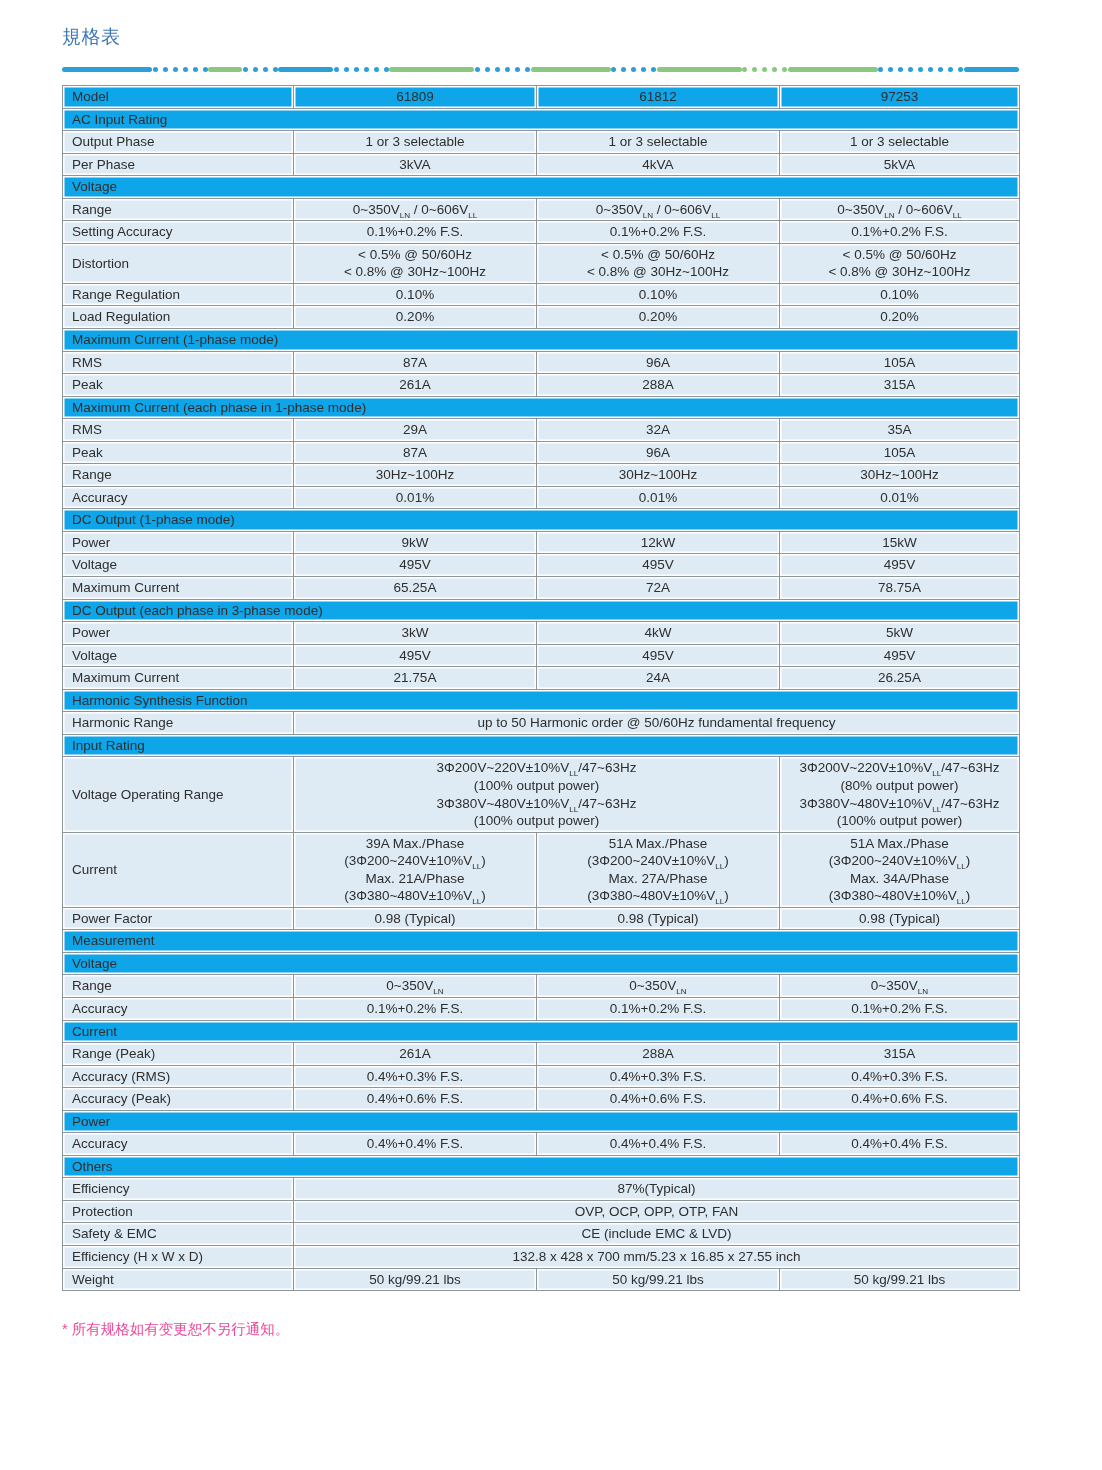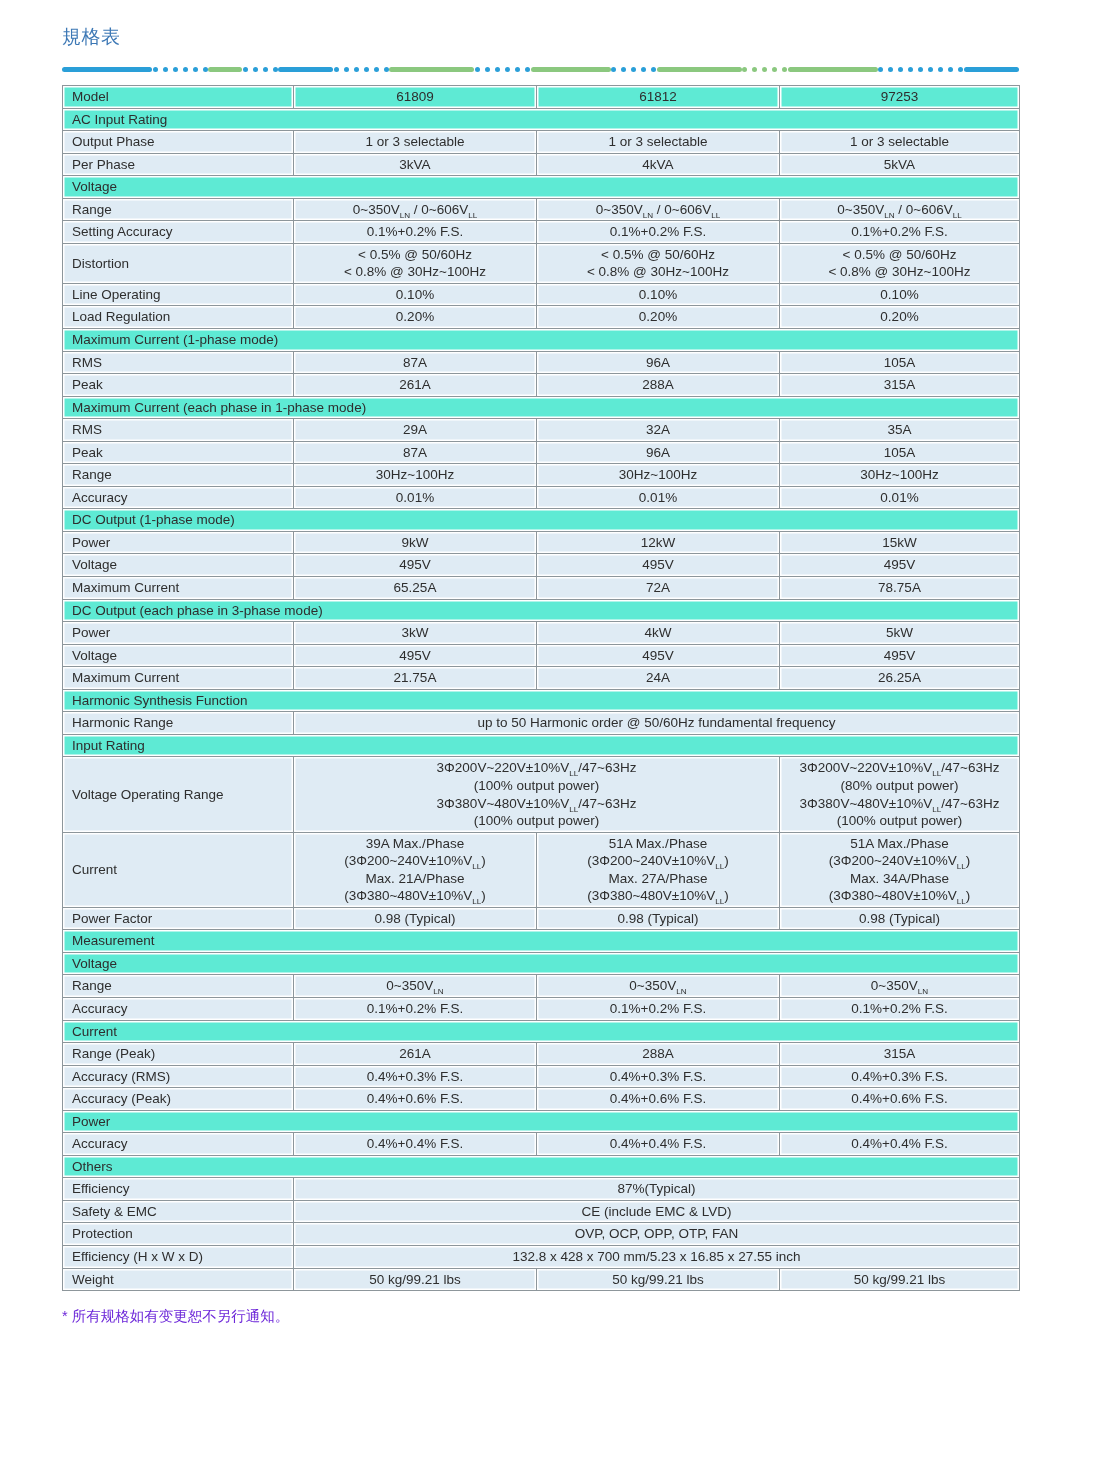--- a/index.html
+++ b/index.html
@@ -40,29 +40,29 @@
     padding: 2px 9px;
     height: 22px;
     line-height: 1.3;
     vertical-align: middle;
     background: #dfebf4;
     color: #2e2e2e;
   }
   table.spec td.label   { text-align: left; }
   table.spec td.value   { text-align: center; }
   table.spec tr.model td,
-  table.spec tr.section td { background: #5eead4; }
+  table.spec tr.section td { background: #0ea5e9; }
   table.spec tr.section td { text-align: left; }
 
   sub { font-size: 0.6em; line-height: 0; }
 
   .footnote {
-    margin-top: 16px;
+    margin-top: 29px;
     font-size: 14.5px;
-    color: #6d28d9;
+    color: #ec4899;
   }
 </style>
 </head>
 <body>
 
 <div class="page">
 
   <div class="page-title">規格表</div>
 
   <div class="sep">
@@ -175,21 +175,21 @@
           <td class="value">0.1%+0.2% F.S.</td>
           <td class="value">0.1%+0.2% F.S.</td>
         </tr>
         <tr>
           <td class="label">Distortion</td>
           <td class="value">&lt; 0.5% @ 50/60Hz<br>&lt; 0.8% @ 30Hz~100Hz</td>
           <td class="value">&lt; 0.5% @ 50/60Hz<br>&lt; 0.8% @ 30Hz~100Hz</td>
           <td class="value">&lt; 0.5% @ 50/60Hz<br>&lt; 0.8% @ 30Hz~100Hz</td>
         </tr>
         <tr>
-          <td class="label">Line Operating</td>
+          <td class="label">Range Regulation</td>
           <td class="value">0.10%</td>
           <td class="value">0.10%</td>
           <td class="value">0.10%</td>
         </tr>
         <tr>
           <td class="label">Load Regulation</td>
           <td class="value">0.20%</td>
           <td class="value">0.20%</td>
           <td class="value">0.20%</td>
         </tr>
@@ -353,26 +353,26 @@
           <td class="value">0.4%+0.4% F.S.</td>
         </tr>
         <tr class="section">
           <td class="label" colspan="4">Others</td>
         </tr>
         <tr>
           <td class="label">Efficiency</td>
           <td class="value" colspan="3">87%(Typical)</td>
         </tr>
         <tr>
+          <td class="label">Protection</td>
+          <td class="value" colspan="3">OVP, OCP, OPP, OTP, FAN</td>
+        </tr>
+        <tr>
           <td class="label">Safety &amp; EMC</td>
           <td class="value" colspan="3">CE (include EMC &amp; LVD)</td>
-        </tr>
-        <tr>
-          <td class="label">Protection</td>
-          <td class="value" colspan="3">OVP, OCP, OPP, OTP, FAN</td>
         </tr>
         <tr>
           <td class="label">Efficiency (H x W x D)</td>
           <td class="value" colspan="3">132.8 x 428 x 700 mm/5.23 x 16.85 x 27.55 inch</td>
         </tr>
         <tr>
           <td class="label">Weight</td>
           <td class="value">50 kg/99.21 lbs</td>
           <td class="value">50 kg/99.21 lbs</td>
           <td class="value">50 kg/99.21 lbs</td>

